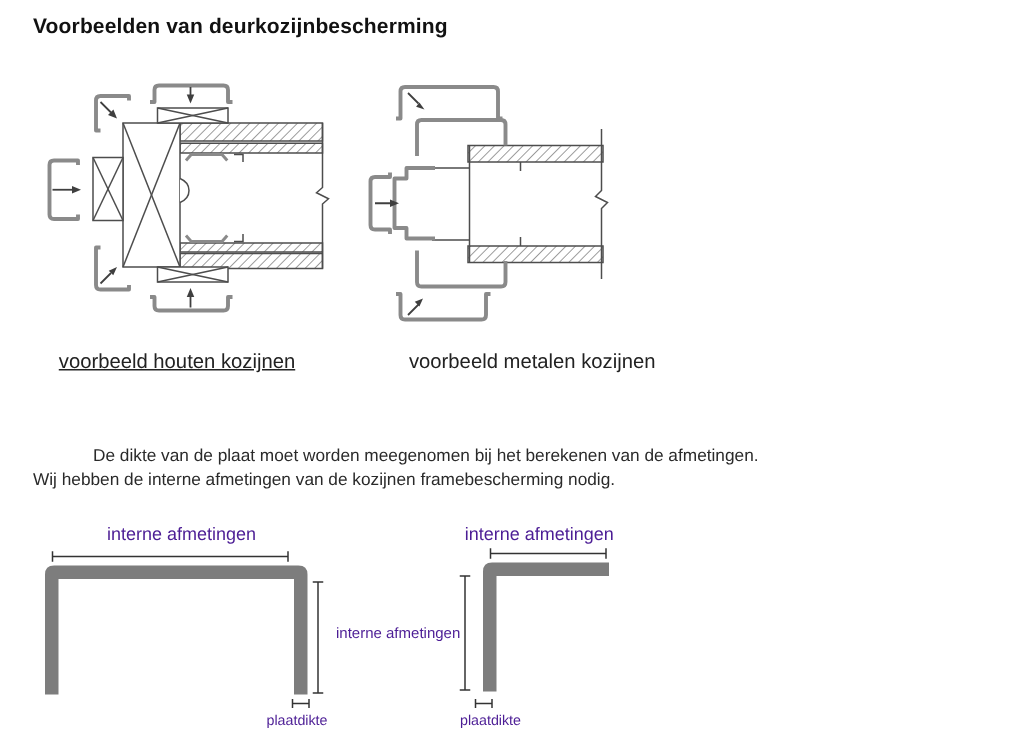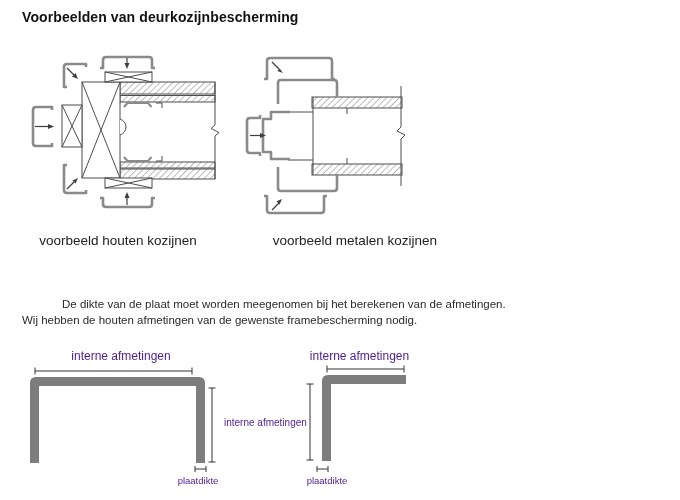--- a/index.html
+++ b/index.html
@@ -3,21 +3,21 @@
 <meta charset="utf-8">
 <style>
   html,body{margin:0;padding:0;background:#ffffff;}
   .page{
     position:relative;width:680px;height:500px;background:#ffffff;overflow:hidden;
     font-family:"Liberation Sans","DejaVu Sans",sans-serif;color:#1d1d1d;
   }
   .lbl{position:absolute;white-space:nowrap;}
   .title{left:22px;top:9px;font-size:14px;font-weight:bold;letter-spacing:.1px;color:#111;}
   .caption{top:233px;font-size:13.5px;text-align:center;color:#222;}
-  .caption.wood{left:28px;width:180px;}
+  .caption.wood{left:28px;width:180px;text-decoration:underline;}
   .caption.metal{left:245px;width:192px;text-align:right;}
   .intro{left:22px;font-size:11.5px;line-height:15.5px;color:#2a2a2a;}
   .intro.l1{top:297px;padding-left:40px;}
   .intro.l2{top:312.5px;}
   .dim{color:#4c1d95;}
   .dim.u-top{left:51px;top:349px;width:140px;text-align:center;font-size:12px;}
   .dim.u-side{left:224px;top:417px;font-size:10px;}
   .dim.u-thick{left:167px;top:475px;width:62px;text-align:center;font-size:9.5px;}
   .dim.l-top{left:308px;top:349px;width:103px;text-align:center;font-size:12px;}
   .dim.l-thick{left:296px;top:475px;width:62px;text-align:center;font-size:9.5px;}
@@ -144,21 +144,21 @@
         <polygon points="266,135.5 260,133 260,138" stroke="none"></polygon>
       <line x1="272" y1="210" x2="279" y2="203"></line>
         <polygon points="282,199 276.5,201.2 279.6,204.4" stroke="none"></polygon>
     </g>
   </svg>
 
   <div class="lbl caption wood">voorbeeld houten kozijnen</div>
   <div class="lbl caption metal">voorbeeld metalen kozijnen</div>
 
   <div class="lbl intro l1">De dikte van de plaat moet worden meegenomen bij het berekenen van de afmetingen.</div>
-  <div class="lbl intro l2">Wij hebben de houten afmetingen van de gewenste framebescherming nodig.</div>
+  <div class="lbl intro l2">Wij hebben de interne afmetingen van de kozijnen framebescherming nodig.</div>
 
   <svg class="svg-profiles" width="440" height="152" viewBox="20 345 440 152">
 
     <path fill="#7d7d7d" d="M30,463 V383 Q30,377 36,377 H199 Q205,377 205,383 V463 H196 V386 H39 V463 Z"></path>
 
     <path fill="#7d7d7d" d="M322,461 V381 Q322,375 328,375 H406 V384 H331 V461 Z"></path>
 
     <g stroke="#333333" stroke-width="1" fill="none">
 
       <line x1="35" y1="371" x2="192" y2="371"></line>

